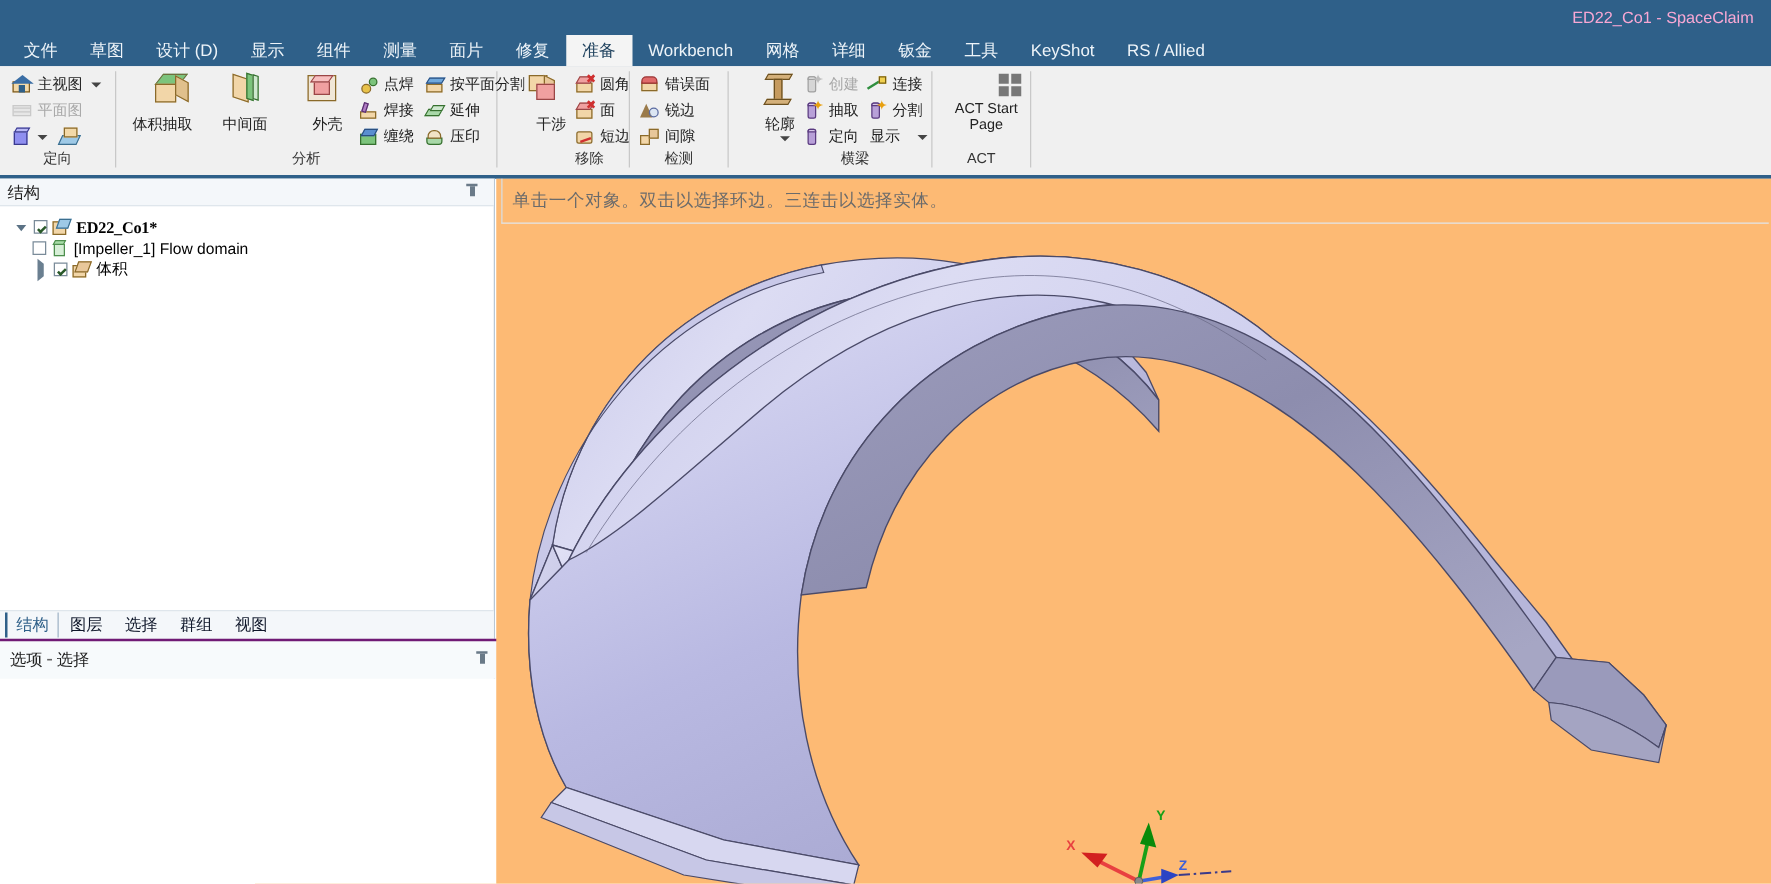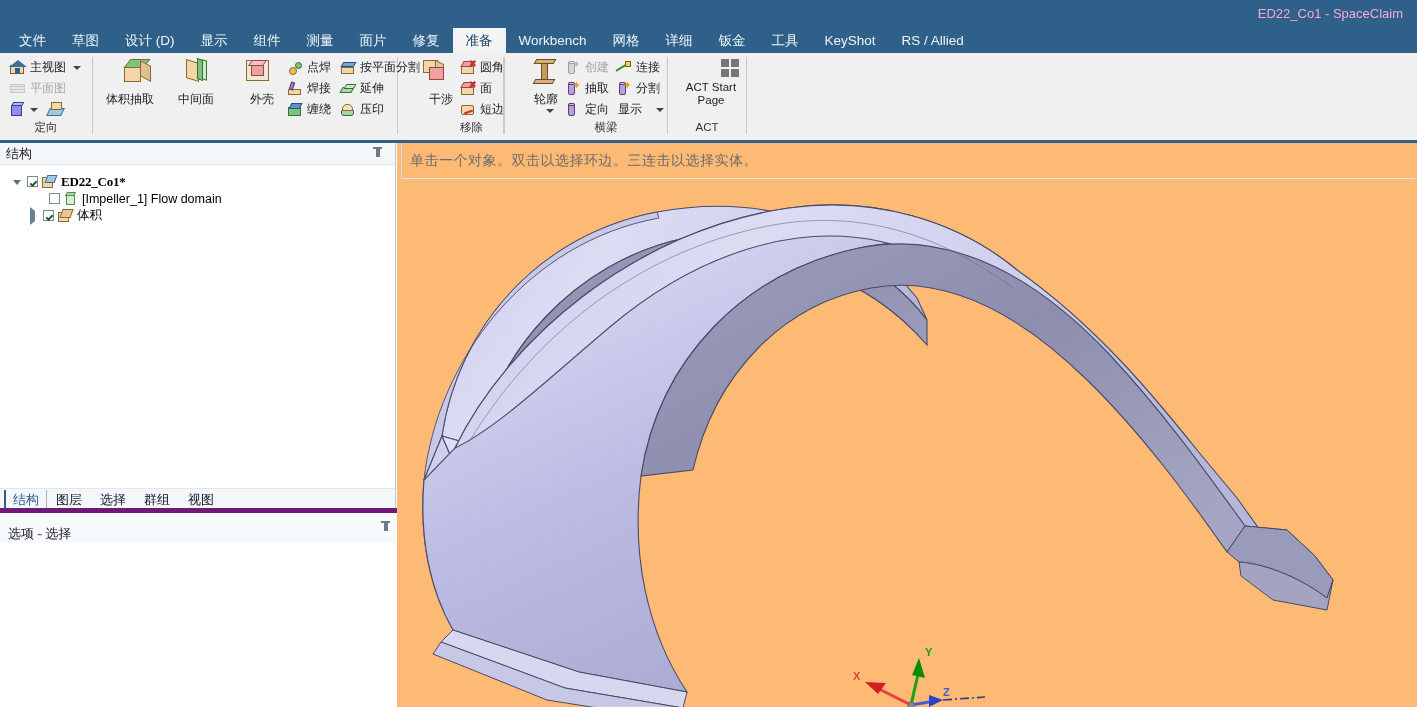--- a/index.html
+++ b/index.html
@@ -228,21 +228,21 @@
 
   .bottomtabs{
     position:absolute;left:0;bottom:31px;width:395px;height:22px;
     background:#f4f7fa;border-top:1px solid #dfe6ec;border-bottom:1px solid #dfe6ec;
     display:flex;align-items:center;
   }
   .btab{font-size:13px;color:#0f172a;padding:0 9px;height:20px;line-height:20px;cursor:default;}
   .btab.active{color:#2f6089;border-left:2px solid #2f6089;border-right:1px solid #9fb4c6;margin-left:4px;padding:0 7px;}
   .optbar{
     position:absolute;left:0;bottom:0;width:395px;height:30px;
-    background:#f7fafc;border-top:5px solid #701a75;display:flex;align-items:flex-end;padding-left:8px;
+    background:#f7fafc;border-top:2px solid #701a75;display:flex;align-items:center;padding-left:8px;
   }
   .optbar .t{font-size:13px;color:#222;}
   .optbar .sep{color:#666;margin:0 3px;}
   .optbar .pin2{position:absolute;right:12px;top:8px;width:11px;height:13px;}
   .optbar .pin2:before{content:"";position:absolute;left:1px;top:0;width:9px;height:2px;background:#6a7a88;}
   .optbar .pin2:after{content:"";position:absolute;left:3.5px;top:2px;width:4px;height:8px;background:#6a7a88;}
 
   
   .viewport{
     position:absolute;left:397px;top:143px;width:1020px;height:564px;background:#fdba74;
@@ -360,20 +360,21 @@
           <div class="smrow">
             <span class="i i16 ic-extend"></span>
             <span class="lbl">延伸</span>
           </div>
           <div class="smrow">
             <span class="i i16 ic-imprint"></span>
             <span class="lbl">压印</span>
           </div>
         </div>
       </div>
+      <div class="glabel">分析</div>
     </div>
     <div class="gsep"></div>
 
     <div class="rgroup" style="width:105px">
       <div class="gbody" style="padding-left:6px">
         <div class="bigbtn" style="min-width:44px">
           <span class="ic-interf">
             <i class="a"></i>
               <i class="c"></i>
               <i class="b"></i>
@@ -396,20 +397,39 @@
           <div class="smrow">
             <span class="i i16 ic-shortedge"></span>
             <span class="lbl">短边</span>
           </div>
         </div>
       </div>
       <div class="glabel" style="padding-left:42px">移除</div>
     </div>
     <div class="gsep"></div>
 
+    <div class="rgroup" style="width:78px">
+      <div class="gbody" style="padding-left:6px">
+        <div class="smcol">
+          <div class="smrow">
+            <span class="i i16 ic-errface"></span>
+            <span class="lbl">错误面</span>
+          </div>
+          <div class="smrow">
+            <span class="i i16 ic-sharp"></span>
+            <span class="lbl">锐边</span>
+          </div>
+          <div class="smrow">
+            <span class="i i16 ic-gap"></span>
+            <span class="lbl">间隙</span>
+          </div>
+        </div>
+      </div>
+      <div class="glabel">检测</div>
+    </div>
     <div class="gsep"></div>
 
     <div class="rgroup" style="width:162px">
       <div class="gbody" style="padding-left:6px">
         <div class="bigbtn" style="min-width:42px">
           <span class="ic-beam">
             <i class="t"></i>
               <i class="w"></i>
               <i class="b"></i>
           </span>
@@ -478,21 +498,21 @@
       <span class="pin"></span>
     </div>
 
     <div class="tree">
       <div class="trow">
         <span class="tw"><span class="tri-d"></span></span>
         <span class="cb on"></span>
         <span class="ic-doc"></span>
         <span class="tlabel doc">ED22_Co1*</span>
       </div>
-      <div class="trow" style="padding-left:45px">
+      <div class="trow" style="padding-left:22px">
         <span class="cb blank"></span>
         <span class="ic-greenbox"></span>
         <span class="tlabel">[Impeller_1] Flow domain</span>
       </div>
       <div class="trow" style="padding-left:26px">
         <span class="tw"><span class="tri-hollow"></span></span>
         <span class="cb on"></span>
         <span class="ic-volbox"></span>
         <span class="tlabel">体积</span>
       </div>

